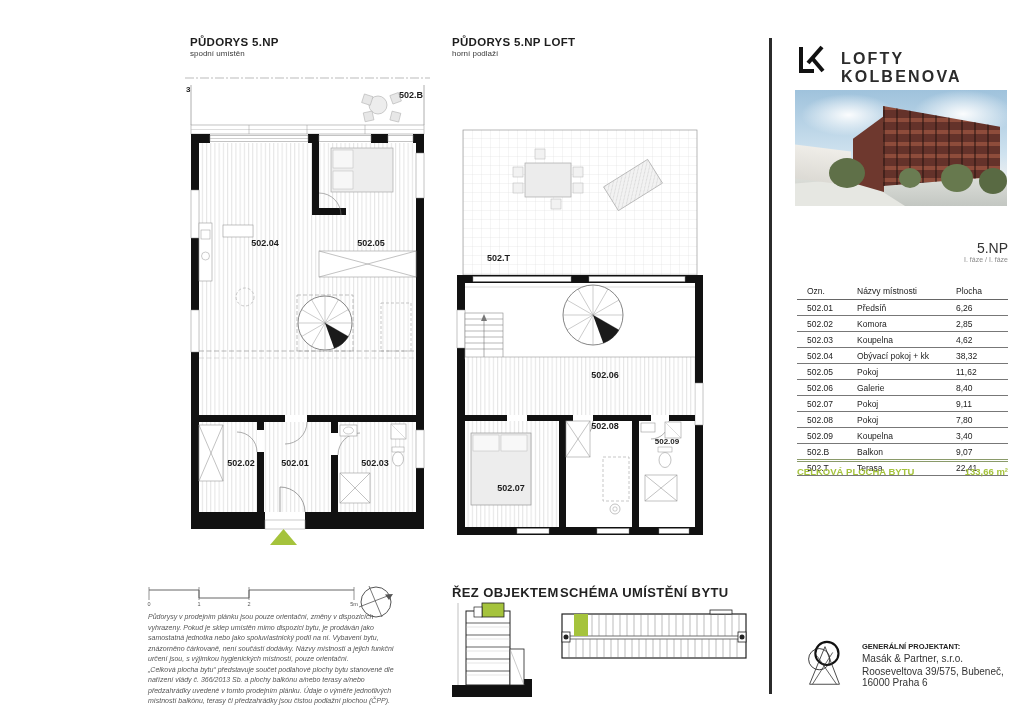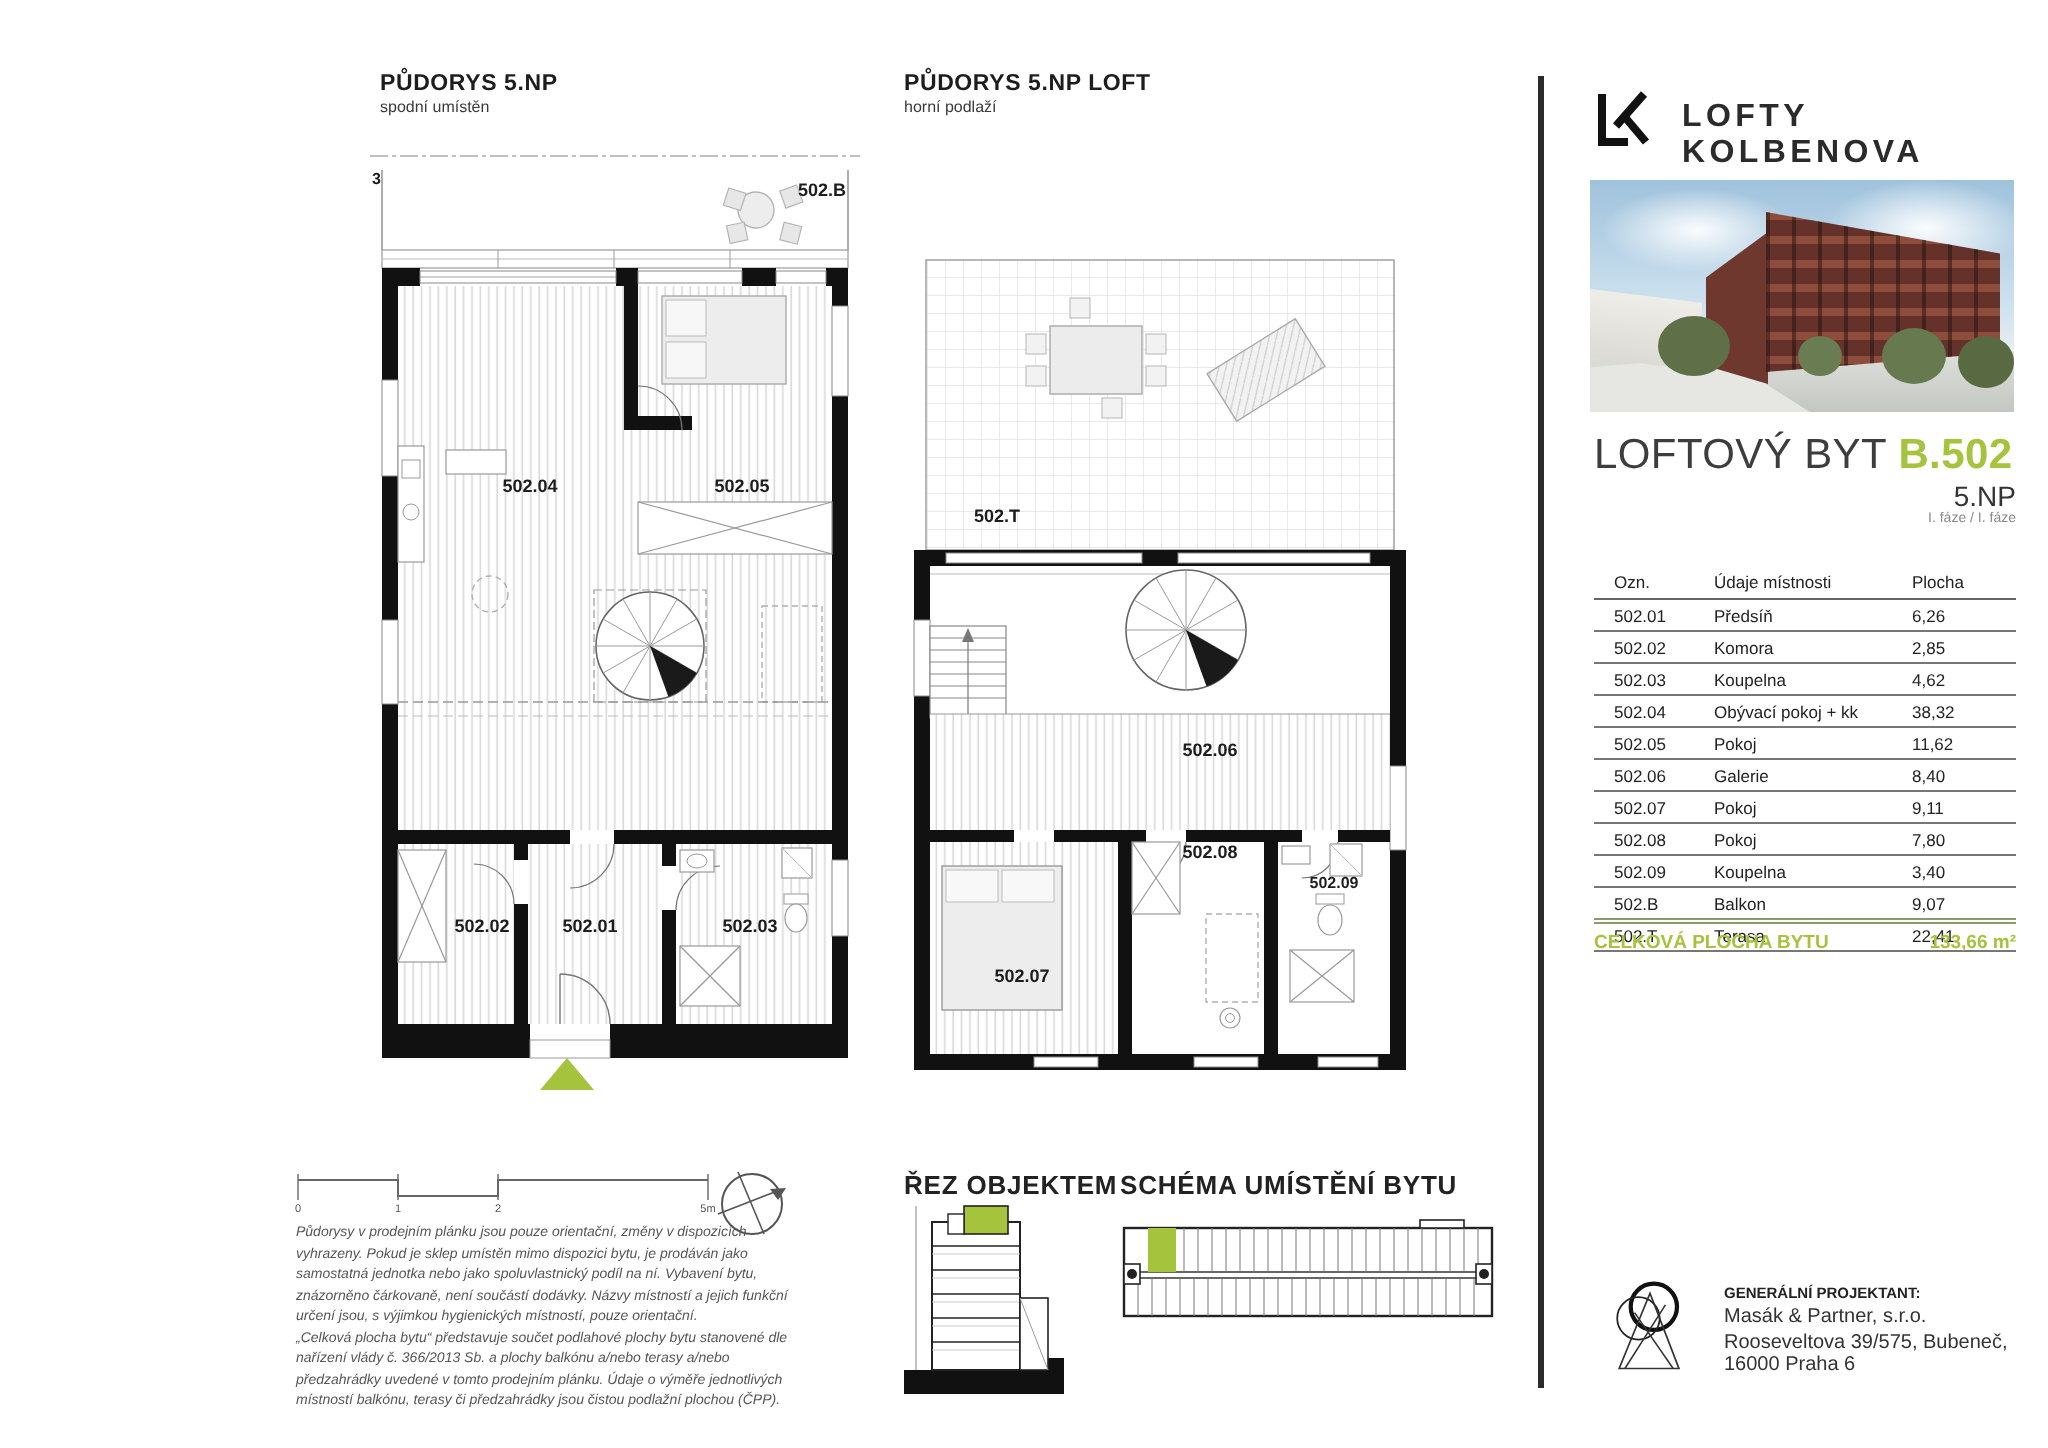--- a/index.html
+++ b/index.html
@@ -338,32 +338,28 @@
     <div class="ph-walk"></div>
     <div class="ph-fence"></div>
     <div class="ph-side"></div>
     <div class="ph-front"></div>
     <div class="ph-tree ph-t1"></div>
     <div class="ph-tree ph-t2"></div>
     <div class="ph-tree ph-t3"></div>
     <div class="ph-tree ph-t4"></div>
   </div>
 
-  <div class="abs unit-title">
-    <span>LOFTOVÝ BYT</span>
-    <span class="unit-code">B.502</span>
-  </div>
   <div class="abs unit-floor">5.NP</div>
   <div class="abs unit-phase">I. fáze / I. fáze</div>
 
   <table class="rooms">
     <thead>
       <tr>
         <th class="c-code">Ozn.</th>
-        <th>Údaje místnosti</th>
+        <th>Názvy místnosti</th>
         <th class="c-area">Plocha</th>
       </tr>
     </thead>
     <tbody>
       <tr>
           <td class="c-code">502.01</td>
           <td>Předsíň</td>
           <td class="c-area">6,26</td>
         </tr>
       <tr>

